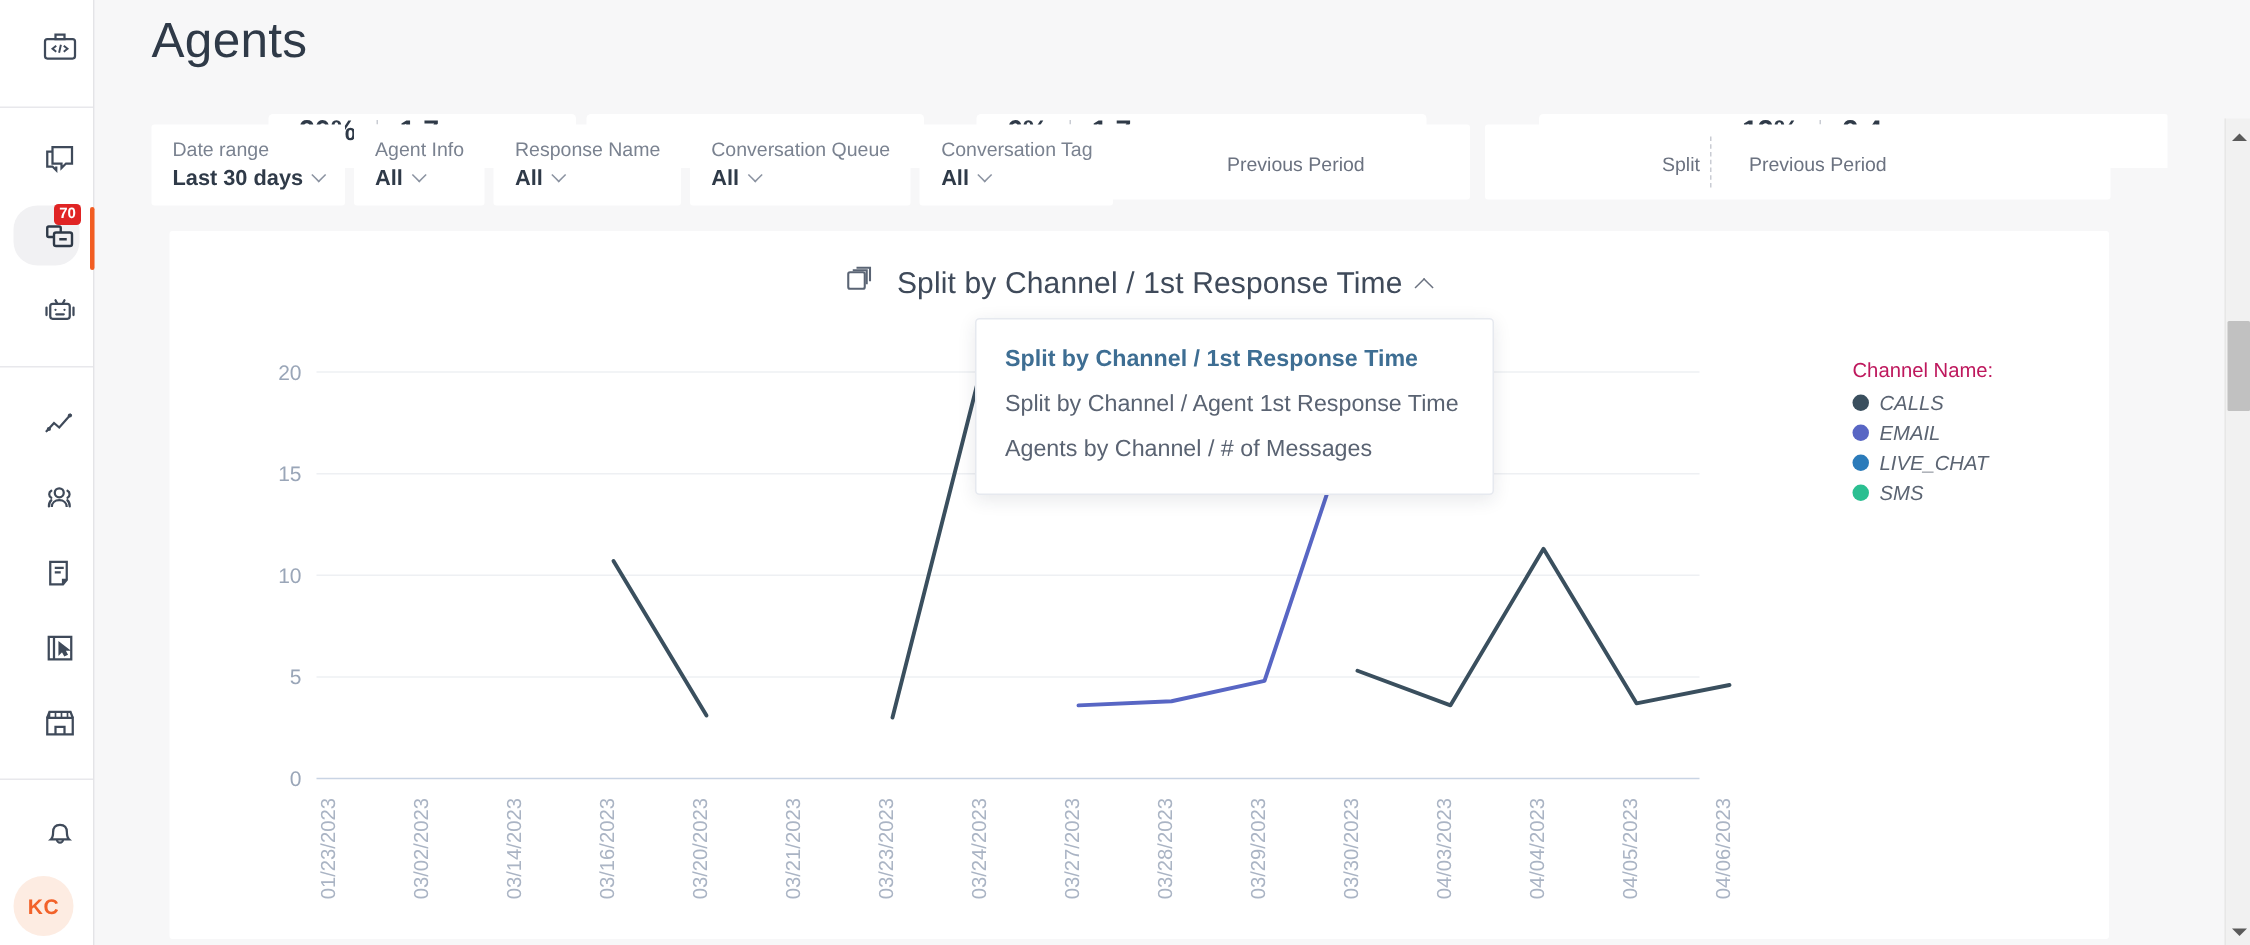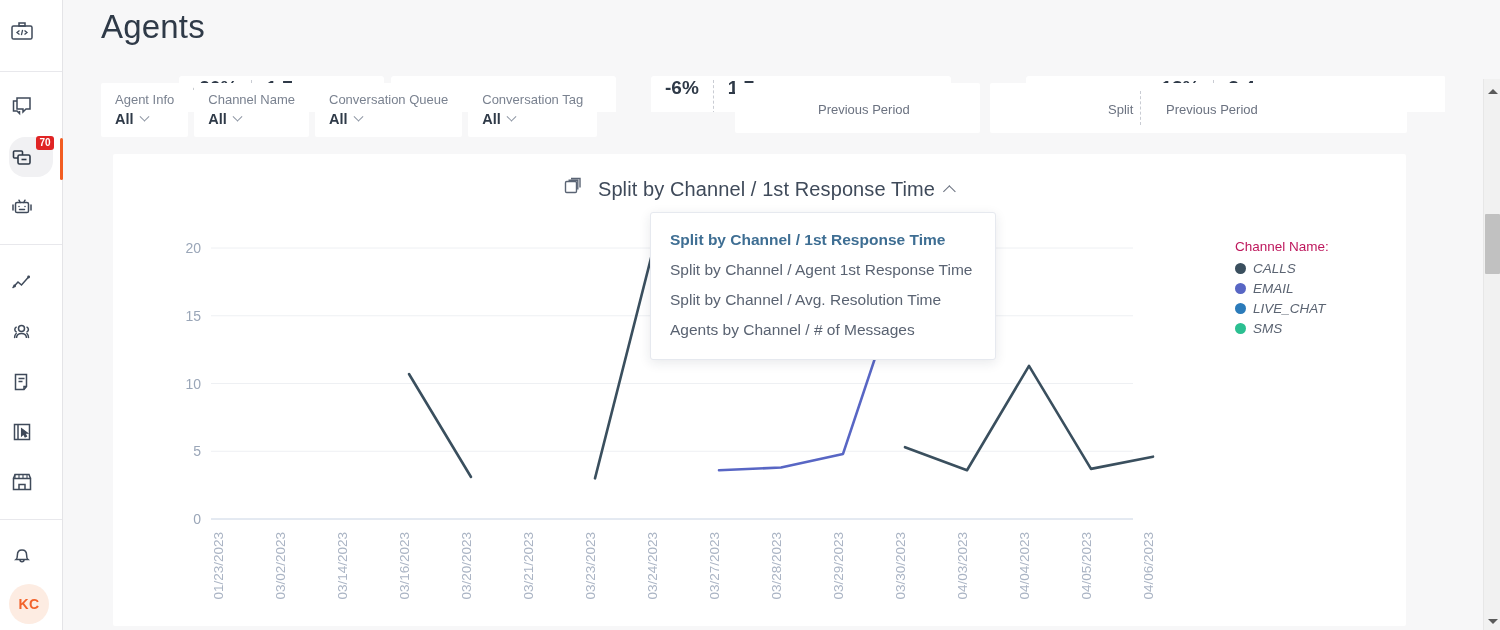--- a/index.html
+++ b/index.html
@@ -17,21 +17,21 @@
     background: #ffffff;
     border-right: 1px solid #e4e4e7;
     display: flex; flex-direction: column; align-items: center;
   }
   .rail-group { width: 100%; display: flex; flex-direction: column; align-items: center; }
   .rail-sep { width: 100%; height: 1px; background: #e8e8ec; }
   .rail-item {
     position: relative;
     width: 44px; height: 40px;
     margin: 5px 0;
-    display: flex; align-items: center; justify-content: flex-start;
+    display: flex; align-items: center; justify-content: flex-end;
     border-radius: 16px;
     cursor: pointer;
   }
   .rail-item.active { background: #f1f1f3; }
   .rail-item.active::after {
     content: ""; position: absolute; right: -10px; top: 1px;
     width: 3px; height: 42px; background: #f25d22; border-radius: 2px;
   }
   .rail-item svg { display: block; }
   .rail-badge {
@@ -323,28 +323,35 @@
     <div style="position:absolute; left:83px; top:19px; font-size:13px; color:#6b7280;">Previous Period</div>
   </div>
   <div style="position:absolute; left:927px; top:79px; width:417px; height:50px; background:#fff; border-radius:2px;">
     <div style="position:absolute; left:118px; top:19px; font-size:13px; color:#6b7280;">Split</div>
     <div style="position:absolute; left:150px; top:8px; width:1px; height:34px; border-left:1px dashed #c9ccd3;"></div>
     <div style="position:absolute; left:176px; top:19px; font-size:13px; color:#6b7280;">Previous Period</div>
   </div>
 
   <div class="filters">
     <div class="filter">
+      <div class="filter-label">Date range</div>
+      <div class="filter-value">
+        <span>Last 30 days</span>
+        <span class="caret"></span>
+      </div>
+    </div>
+    <div class="filter">
       <div class="filter-label">Agent Info</div>
       <div class="filter-value">
         <span>All</span>
         <span class="caret"></span>
       </div>
     </div>
     <div class="filter">
-      <div class="filter-label">Channel Name</div>
+      <div class="filter-label">Response Name</div>
       <div class="filter-value">
         <span>All</span>
         <span class="caret"></span>
       </div>
     </div>
     <div class="filter">
       <div class="filter-label">Conversation Queue</div>
       <div class="filter-value">
         <span>All</span>
         <span class="caret"></span>
@@ -422,21 +429,20 @@
       <div class="legend-item">
         <span class="legend-dot" style="background:#2bbf91"></span>
         <span class="legend-label">SMS</span>
       </div>
     </div>
   </div>
 
   <div class="dropdown">
     <div class="dd-item selected">Split by Channel / 1st Response Time</div>
     <div class="dd-item">Split by Channel / Agent 1st Response Time</div>
-    <div class="dd-item">Split by Channel / Avg. Resolution Time</div>
     <div class="dd-item">Agents by Channel / # of Messages</div>
   </div>
 
   <div class="scrollbar">
     <div class="sb-arrow up">
       <span class="sb-tri up"></span>
     </div>
     <div class="sb-thumb"></div>
     <div class="sb-arrow down">
       <span class="sb-tri down"></span>

